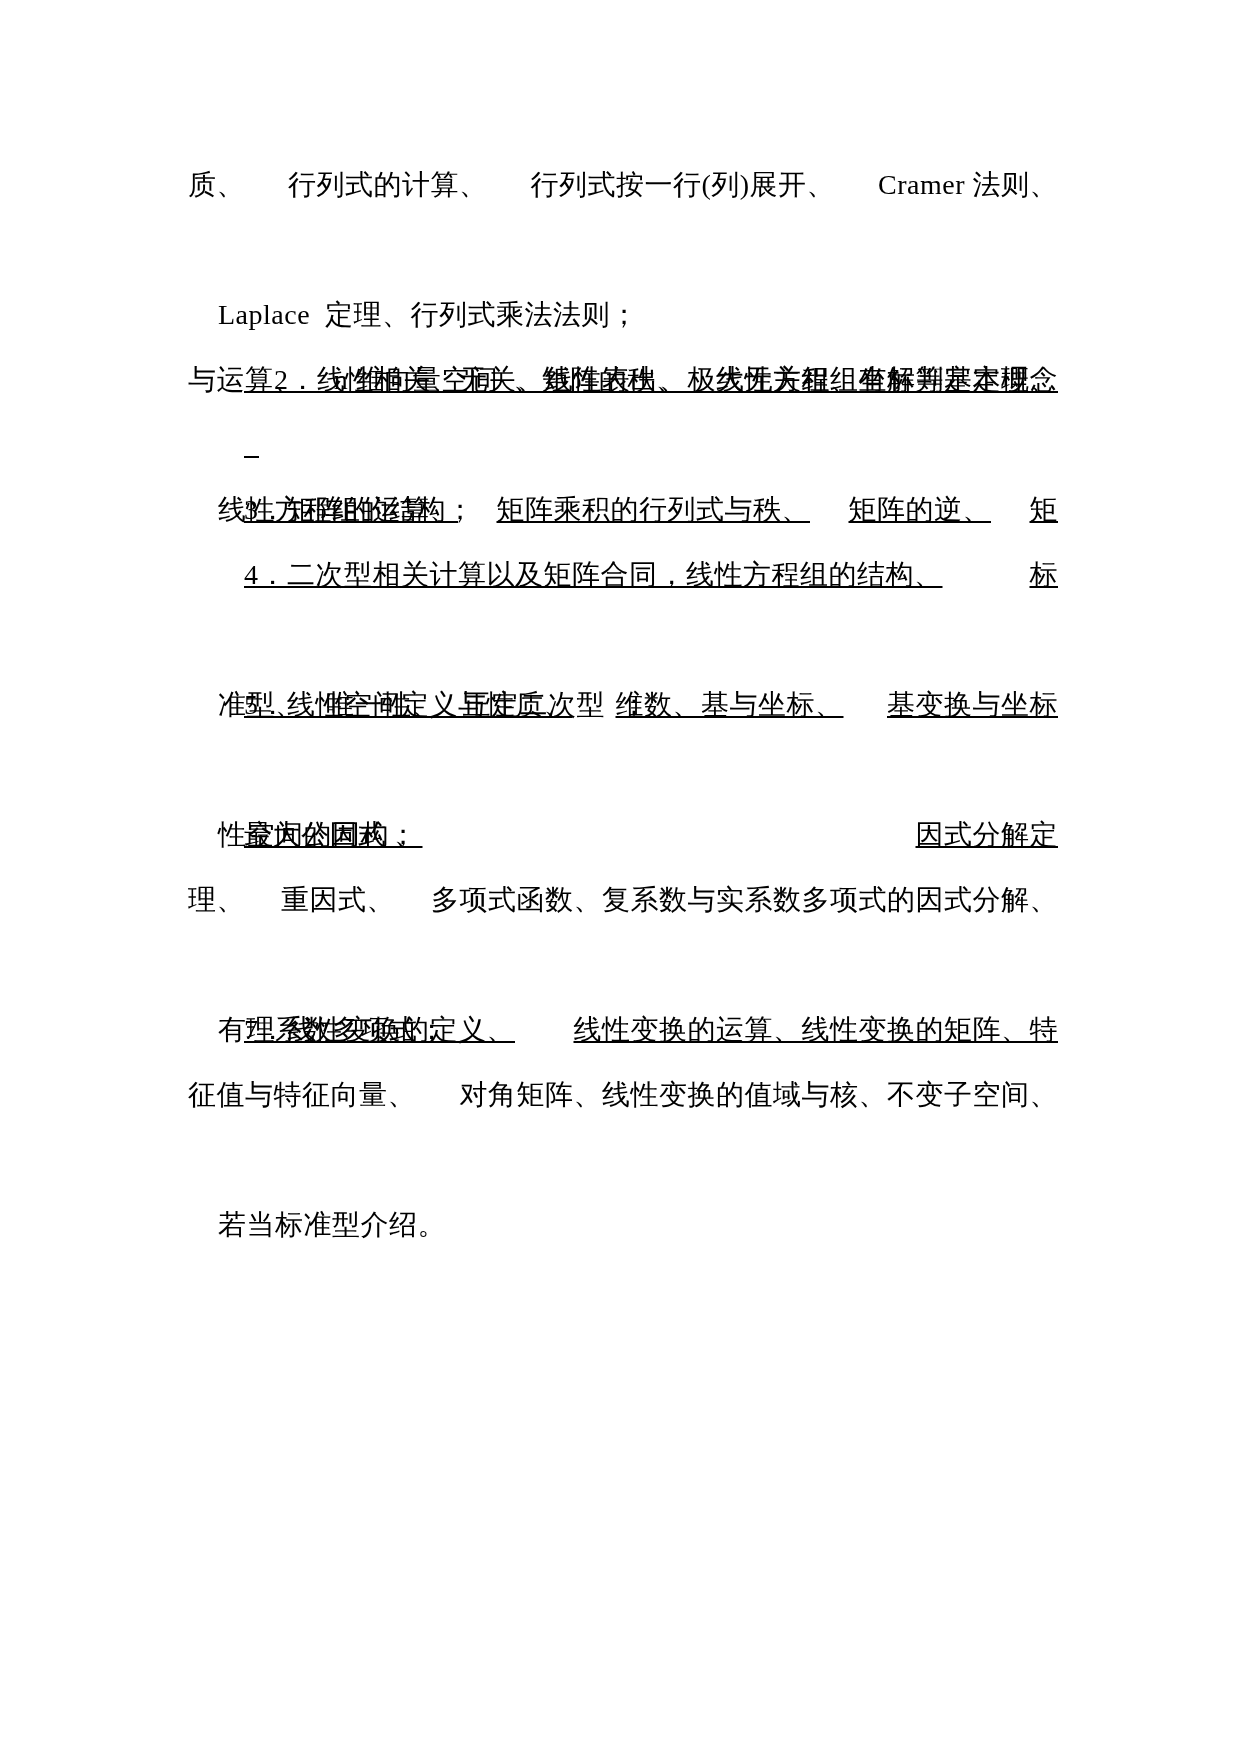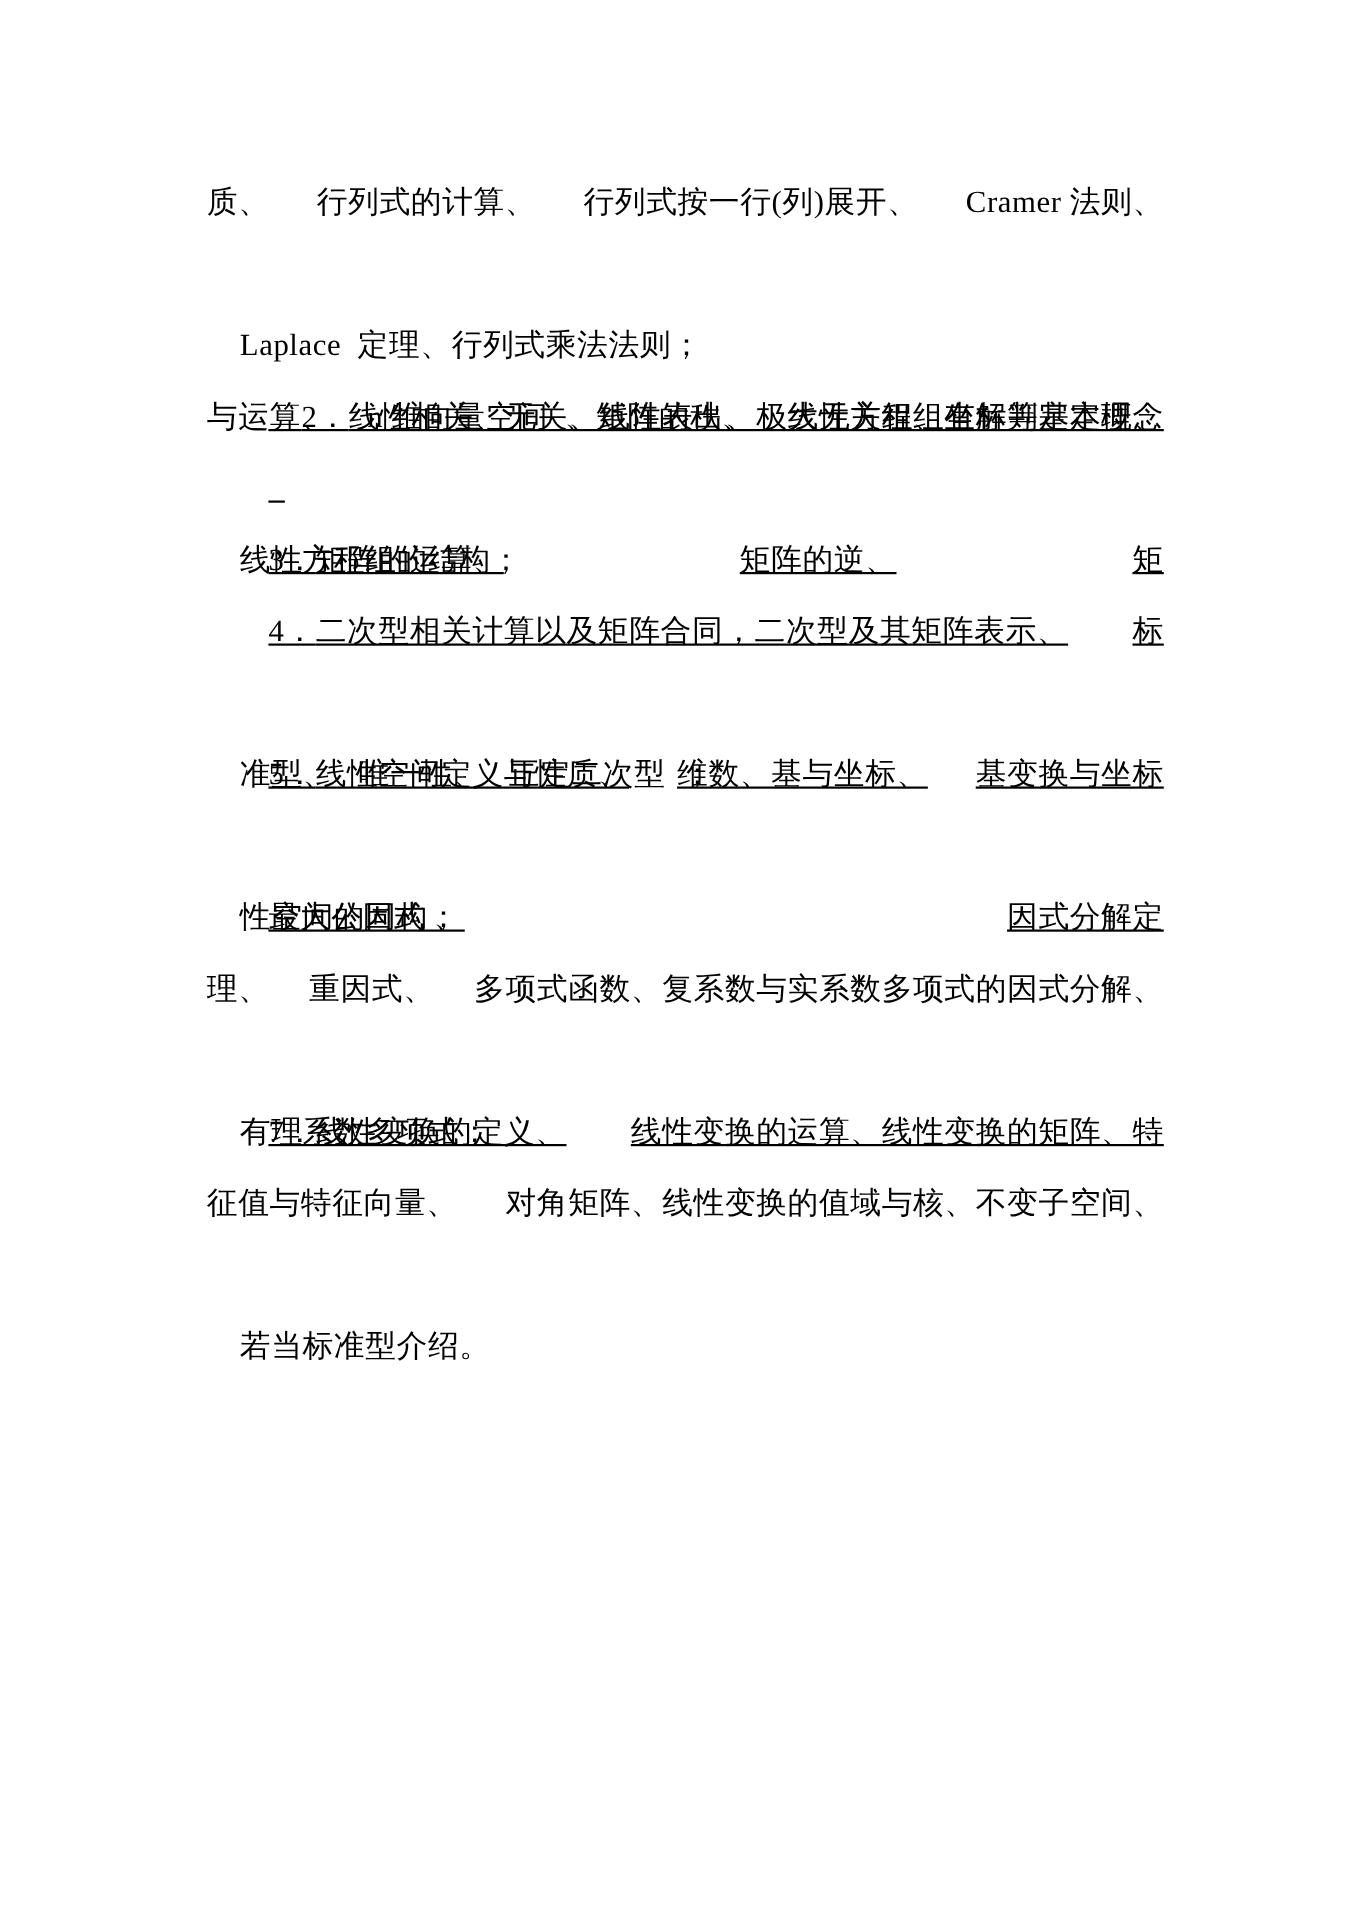--- a/index.html
+++ b/index.html
@@ -62,26 +62,27 @@
     <span class="seg">与运算、</span>
     <span class="seg">n 维向量空间  、矩阵的秩、</span>
     <span class="seg">线性方程组有解判定定理、</span>
   </div>
   <div class="line">
     <span>线性方程组的结构；</span>
   </div>
 
   <div class="line indent justify">
     <span class="seg"><span>3．</span><span>矩阵的运算、</span></span>
+    <span class="seg">矩阵乘积的行列式与秩、</span>
     <span class="seg">矩阵的逆、</span>
     <span class="seg">矩</span>
   </div>
 
   <div class="line indent justify">
-    <span class="seg"><span>4．</span><span>二次型相关计算以及矩阵合同，二次型及其矩阵表示、</span></span>
+    <span class="seg"><span>4．</span><span>二次型相关计算以及矩阵合同，线性方程组的结构、</span></span>
     <span class="seg">标</span>
   </div>
   <div class="line">
     <span>准型、   唯一性、   正定二次型  ；</span>
   </div>
 
   <div class="line indent justify">
     <span class="seg"><span>5．</span><span>线性空间定义与性质、</span></span>
     <span class="seg">维数、基与坐标、</span>
     <span class="seg">基变换与坐标</span>

